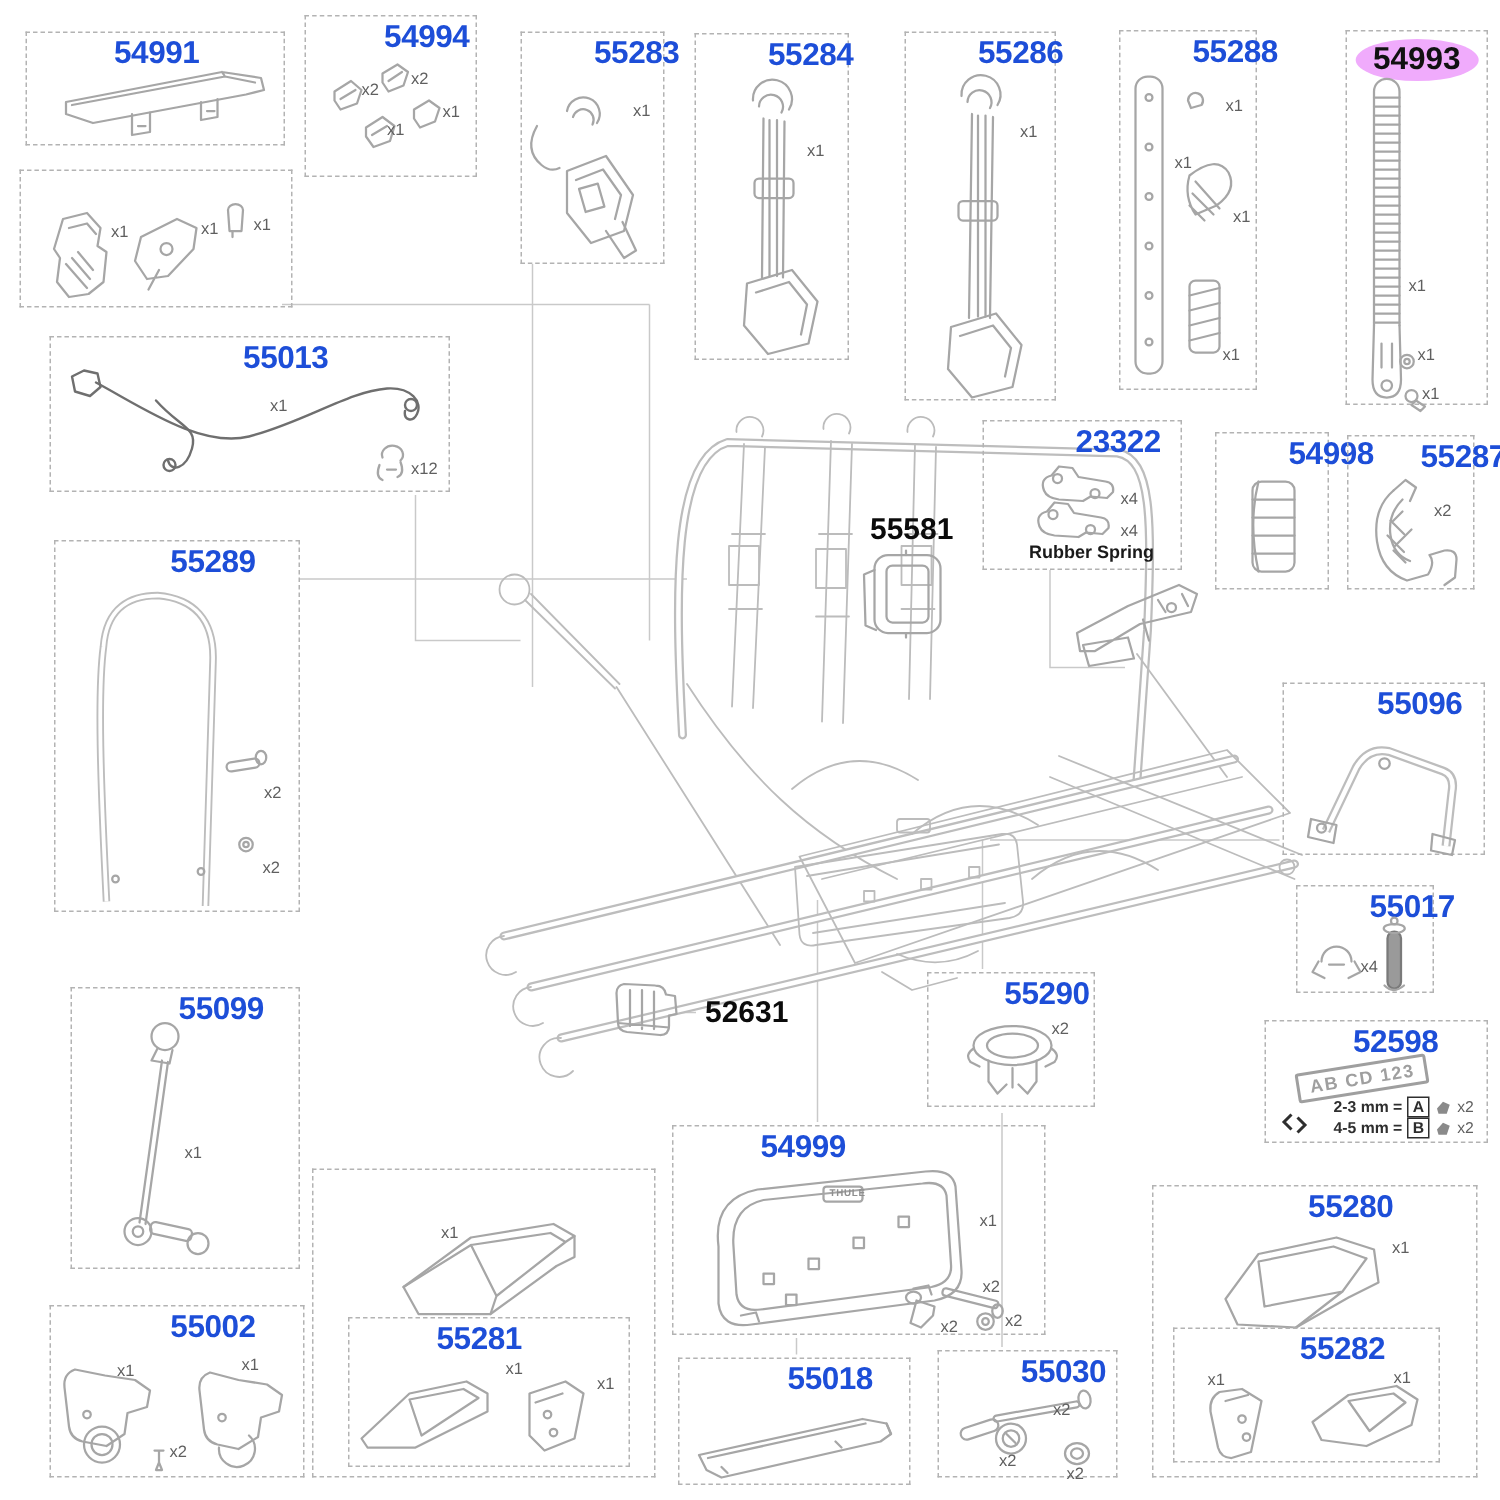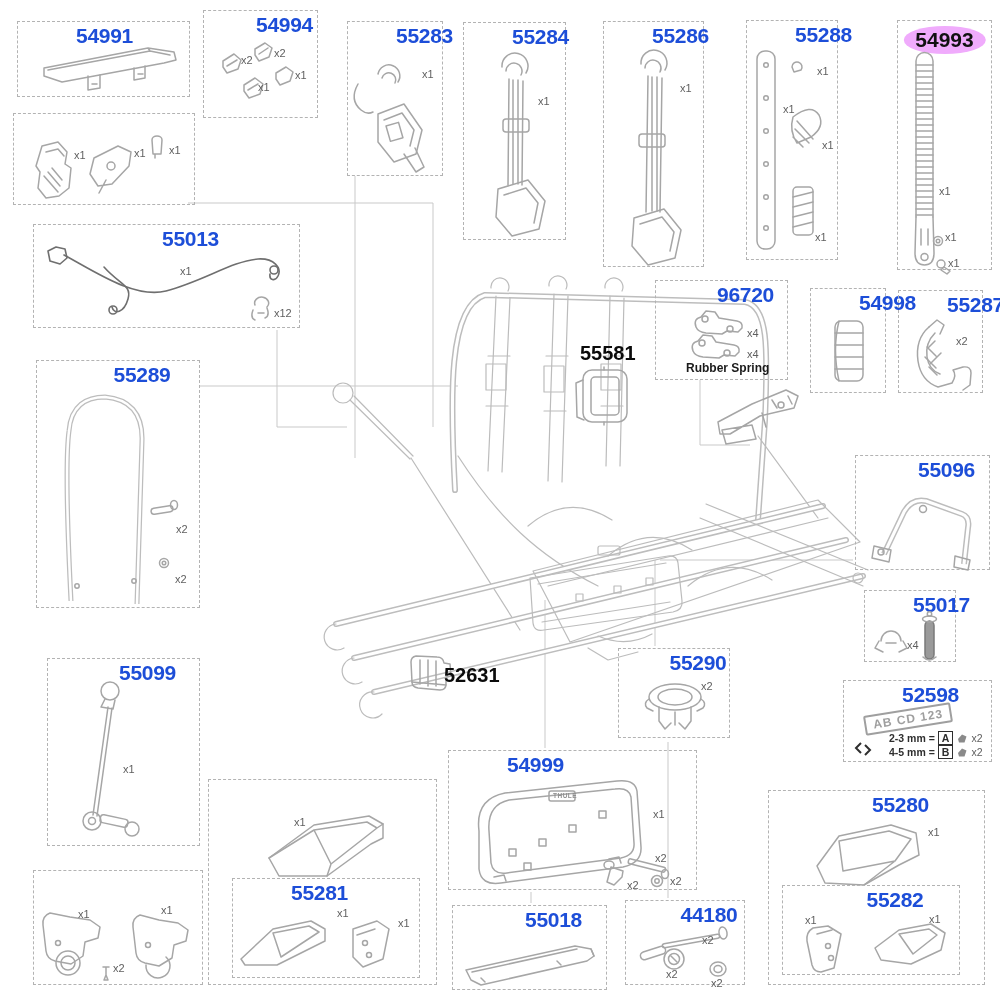--- a/index.html
+++ b/index.html
@@ -208,21 +208,21 @@
     </g>
     <g class="ln">
       <path d="M221,80 a7,6 0 1 1 12,2 M219,85 q-3,8 2,10 M233,83 q3,8 -2,10 M224,88 h6"></path>
     </g>
   </svg>
   <span class="qty" style="left:146px;top:40px">x1</span>
   <span class="qty" style="left:240px;top:82px">x12</span>
 </div>
 
 <div class="pbox" style="left:655px;top:280px;width:133px;height:100px">
-  <div class="pnum">96720</div>
+  <div class="pnum">23322</div>
   <svg class="sk ln" style="left:0;top:0" width="133" height="100">
     <path d="M40,46 q-3,-8 5,-10 l5,-6 9,1 4,6 18,3 q6,1 5,7 l-4,4 -11,-1 -5,3 -16,-1 q-8,-1 -10,-6z"></path>
     <circle cx="49" cy="38" r="3"></circle>
         <circle cx="74" cy="48" r="3"></circle>
     <path d="M37,70 q-3,-8 5,-10 l5,-6 9,1 4,6 18,3 q6,1 5,7 l-4,4 -11,-1 -5,3 -16,-1 q-8,-1 -10,-6z"></path>
     <circle cx="46" cy="62" r="3"></circle>
         <circle cx="71" cy="72" r="3"></circle>
   </svg>
   <span class="qty" style="left:91px;top:46px">x4</span>
   <span class="qty" style="left:91px;top:67px">x4</span>
@@ -334,34 +334,35 @@
     <circle cx="84" cy="170" r="7"></circle>
   </svg>
   <span class="qty" style="left:75px;top:104px">x1</span>
 </div>
 
 
 <svg class="sk ln" style="left:408px;top:648px" width="48" height="52" viewBox="0 0 48 52">
   <path d="M8,8 q-5,1 -5,6 l1,20 q0,5 6,6 l22,2 q6,0 6,-6 l0,-7 5,-1 -1,-12 -6,-1 q-1,-6 -7,-6z"></path>
   <path d="M12,12 v24 M20,12 v26 M28,13 v25 M4,34 l34,3"></path>
 </svg>
-<div class="freelabel" style="left:444px;top:664px">52631</div>
+<div class="freelabel" style="left:470px;top:664px">52631</div>
 
 <div class="pbox" style="left:618px;top:648px;width:112px;height:90px">
   <div class="pnum">55290</div>
   <svg class="sk ln" style="left:0;top:0" width="112" height="90">
     <ellipse cx="56" cy="48" rx="26" ry="13"></ellipse>
         <ellipse cx="56" cy="48" rx="17" ry="8"></ellipse>
     <path d="M30,50 q-6,4 -2,9 l6,3 M82,50 q6,4 2,9 l-6,3"></path>
     <path d="M40,58 v14 l6,8 6,-6 M72,58 v14 l-6,8 -6,-6 M56,63 v13"></path>
   </svg>
   <span class="qty" style="left:82px;top:31px">x2</span>
 </div>
 
 <div class="pbox" style="left:33px;top:870px;width:170px;height:115px">
+  <div class="pnum">55002</div>
   <svg class="sk ln" style="left:0;top:0" width="170" height="115">
     <path d="M16,42 q-8,3 -7,12 l3,26 q1,8 9,10 l16,3 12,-8 2,-14 13,-4 2,-11 -10,-7 -20,-3z"></path>
     <circle cx="34" cy="92" r="12"></circle>
         <circle cx="34" cy="92" r="7"></circle>
         <circle cx="24" cy="72" r="2.5"></circle>
     <path d="M106,44 q-8,3 -7,12 l3,26 q1,8 9,10 l14,3 13,-8 2,-13 12,-4 2,-11 -10,-7 -19,-3z"></path>
     <path d="M112,94 a12,12 0 1 0 20,-8"></path>
         <circle cx="114" cy="74" r="2.5"></circle>
     <path d="M72,96 v8 M69,96 h6 M72,104 l-2,5 h4z"></path>
   </svg>
@@ -418,21 +419,21 @@
 
 <div class="pbox" style="left:452px;top:905px;width:155px;height:85px">
   <div class="pnum">55018</div>
   <svg class="sk ln" style="left:0;top:0" width="155" height="85">
     <path d="M13,64 L122,40 l16,3 3,7 -7,5 -106,24 -10,-5z"></path>
     <path d="M19,66 L124,43 M138,43 l3,7 M28,72 l4,4 M104,55 l4,4"></path>
   </svg>
 </div>
 
 <div class="pbox" style="left:625px;top:900px;width:120px;height:85px">
-  <div class="pnum">44180</div>
+  <div class="pnum">55030</div>
   <svg class="sk ln" style="left:0;top:0" width="120" height="85">
     <rect x="36" y="38" width="58" height="4" rx="2" transform="rotate(-10 65 40)" fill="none"></rect>
     <ellipse cx="97" cy="32" rx="4" ry="6" transform="rotate(-10 97 32)" fill="none"></ellipse>
     <rect x="14" y="48" width="26" height="8" rx="4" transform="rotate(-18 27 52)" fill="none"></rect>
     <circle cx="48" cy="58" r="10"></circle>
         <circle cx="48" cy="58" r="5.5"></circle>
         <path d="M45,55 l6,6"></path>
     <ellipse cx="92" cy="68" rx="8" ry="7"></ellipse>
         <ellipse cx="92" cy="68" rx="4" ry="3.5"></ellipse>
   </svg>

